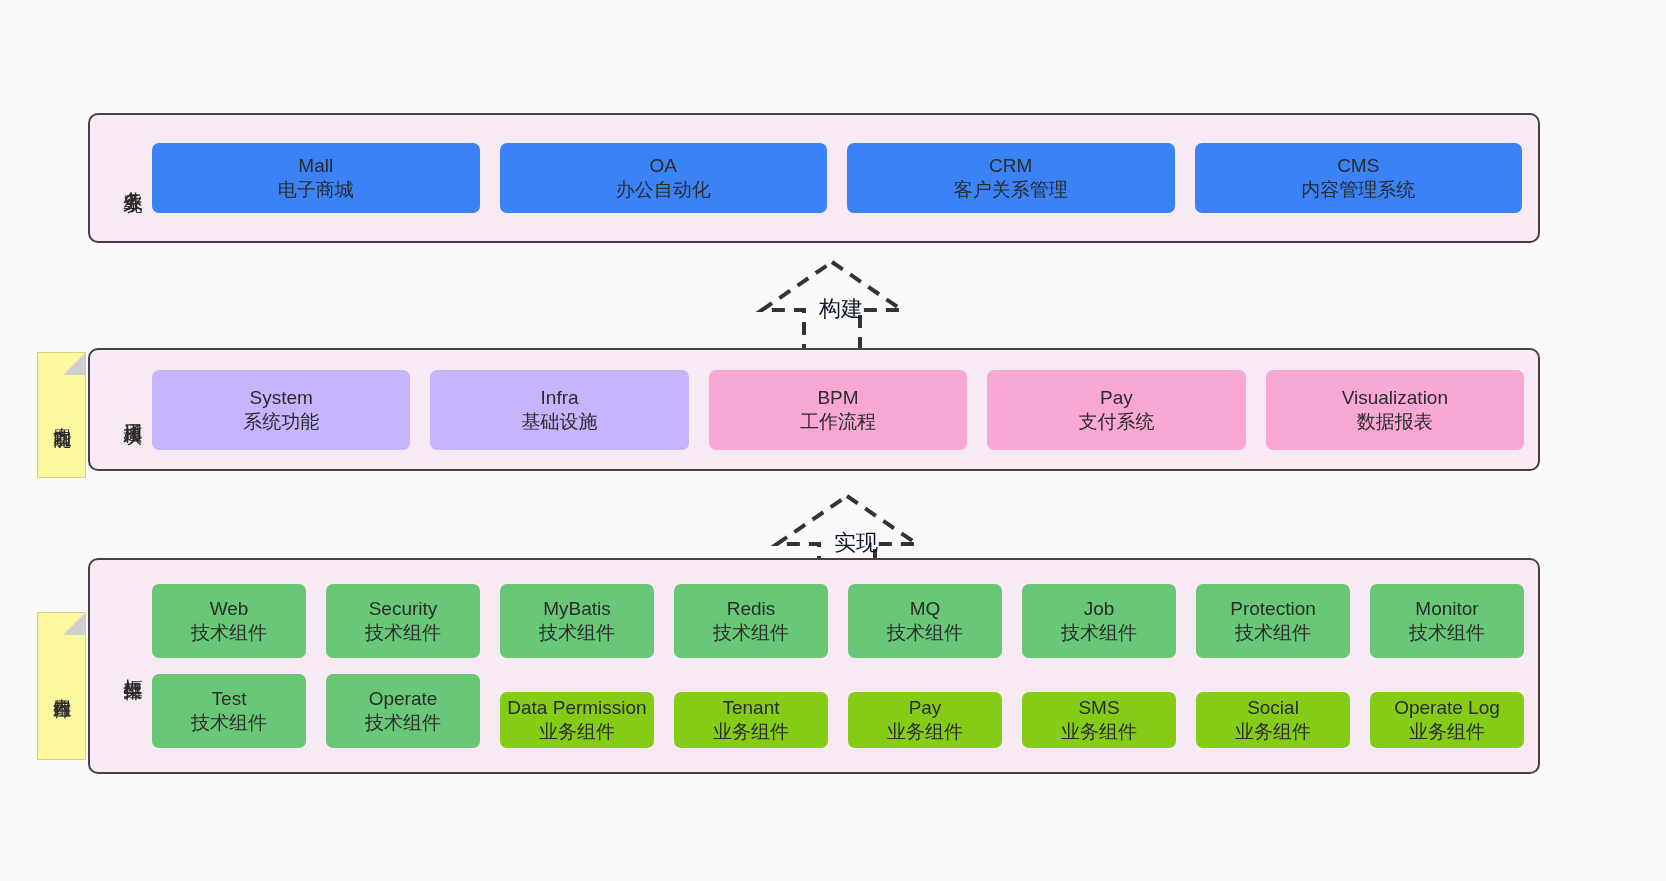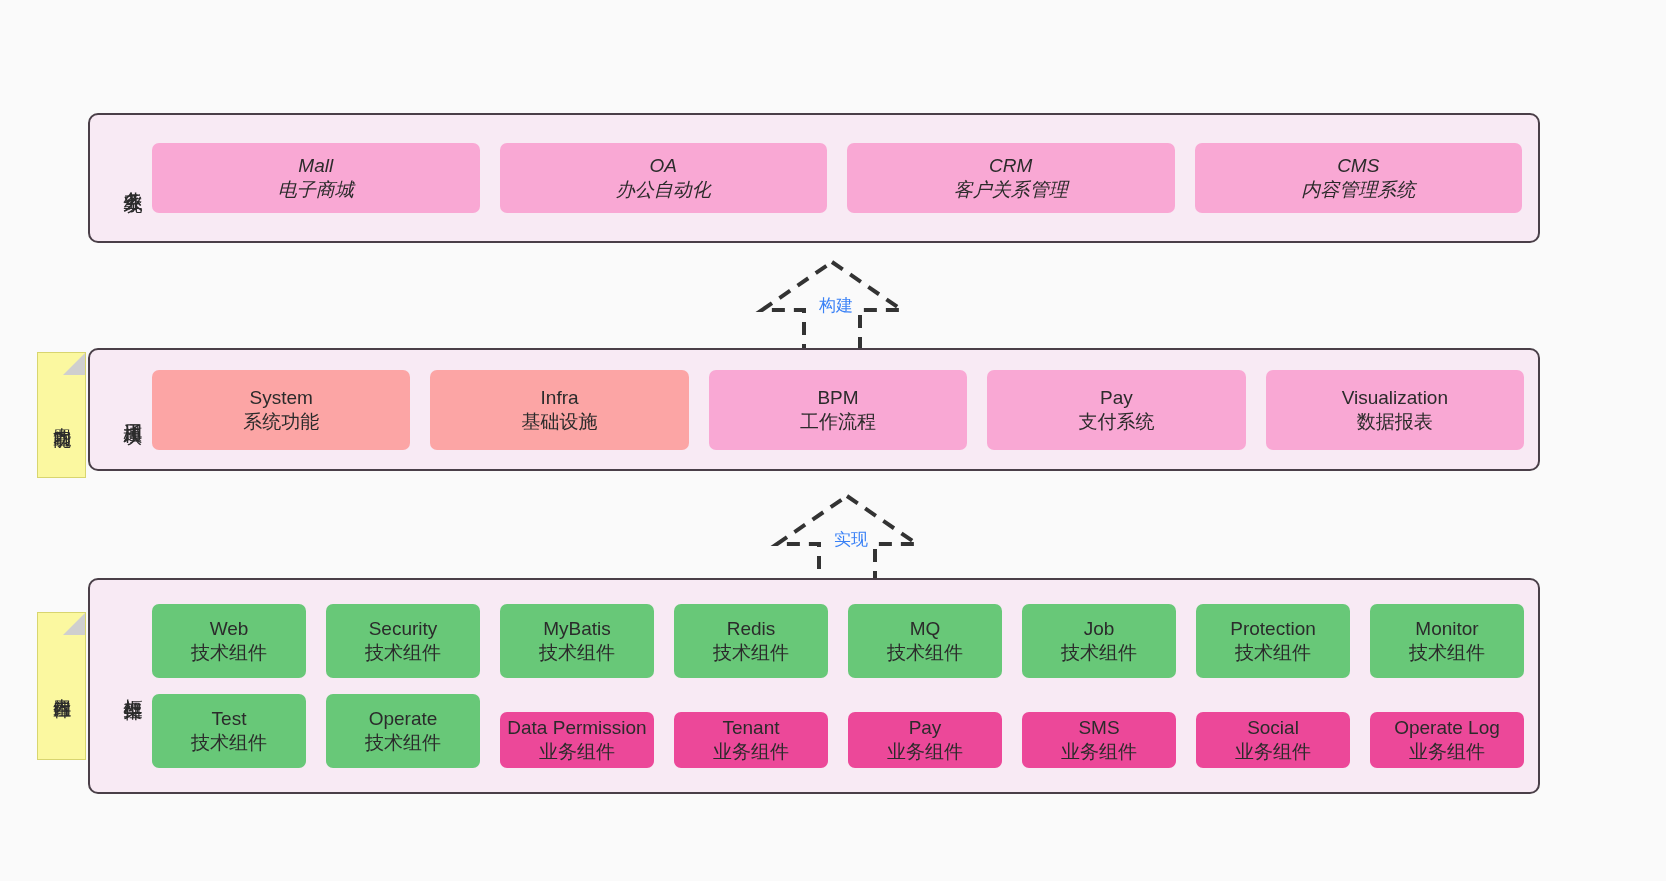--- a/index.html
+++ b/index.html
@@ -70,31 +70,31 @@
     font-size: 19px;
     line-height: 1.25;
     color: #2b2b2b;
     box-sizing: border-box;
     padding: 4px 6px;
     user-select: none;
   }
   .card .t1 { display: block; }
   .card .t2 { display: block; }
 
-  .c-blue      { background: #f9a8d4; font-style: italic; }
-  .c-red       { background: #fca5a5; }
+  .c-blue      { background: #3b82f6; }
+  .c-red       { background: #c4b5fd; }
   .c-pink      { background: #f9a8d4; }
   .c-green     { background: #68c878; }
-  .c-lightgreen{ background: #ec4899; margin-top: 18px; }
+  .c-lightgreen{ background: #84cc16; margin-top: 18px; }
 
   
   #layer-business  { left: 88px;  top: 113px; width: 1452px; height: 130px; }
   #layer-business  .layer-body { padding-right: 16px; }
   #layer-modules   { left: 88px;  top: 348px; width: 1452px; height: 123px; }
-  #layer-framework { left: 88px;  top: 578px; width: 1452px; height: 216px; justify-content: center; }
+  #layer-framework { left: 88px;  top: 558px; width: 1452px; height: 216px; justify-content: center; }
 
   #layer-business .row  { height: 70px; }
   #layer-modules .row   { height: 80px; }
   #layer-framework .row { height: 74px; }
 
   
   .note {
     position: absolute;
     background: #fbf8a0;
     border: 1px solid #d8d56f;
@@ -123,22 +123,22 @@
 
   
   .arrow {
     position: absolute;
     width: 150px;
     height: 98px;
   }
   .arrow svg { display: block; overflow: visible; }
   .arrow-label {
     position: absolute;
-    font-size: 17px;
-    color: #3b82f6;
+    font-size: 22px;
+    color: #0f172a;
     background: transparent;
     white-space: nowrap;
     user-select: none;
     font-family: Liberation Serif, serif;
   }
   #arrow-build  { left: 757px; top: 258px; }
   #arrow-build .arrow-label  { left: 62px; top: 36px; }
   #arrow-impl   { left: 772px; top: 492px; }
   #arrow-impl .arrow-label   { left: 62px; top: 36px; }
 </style>

